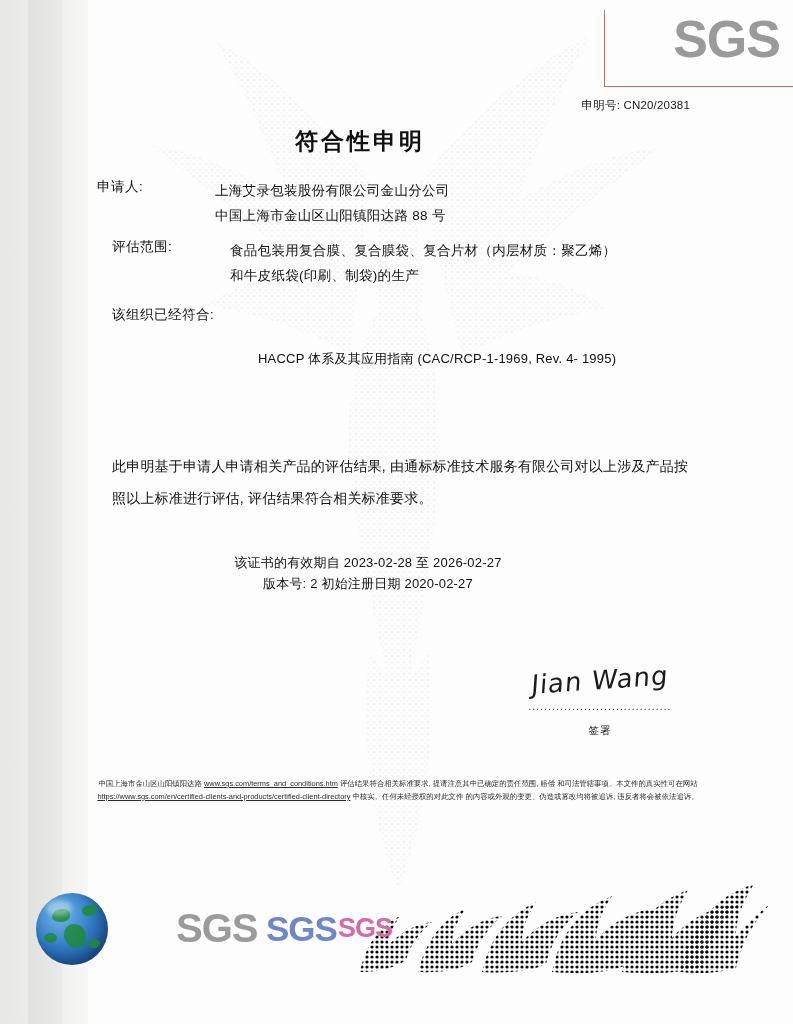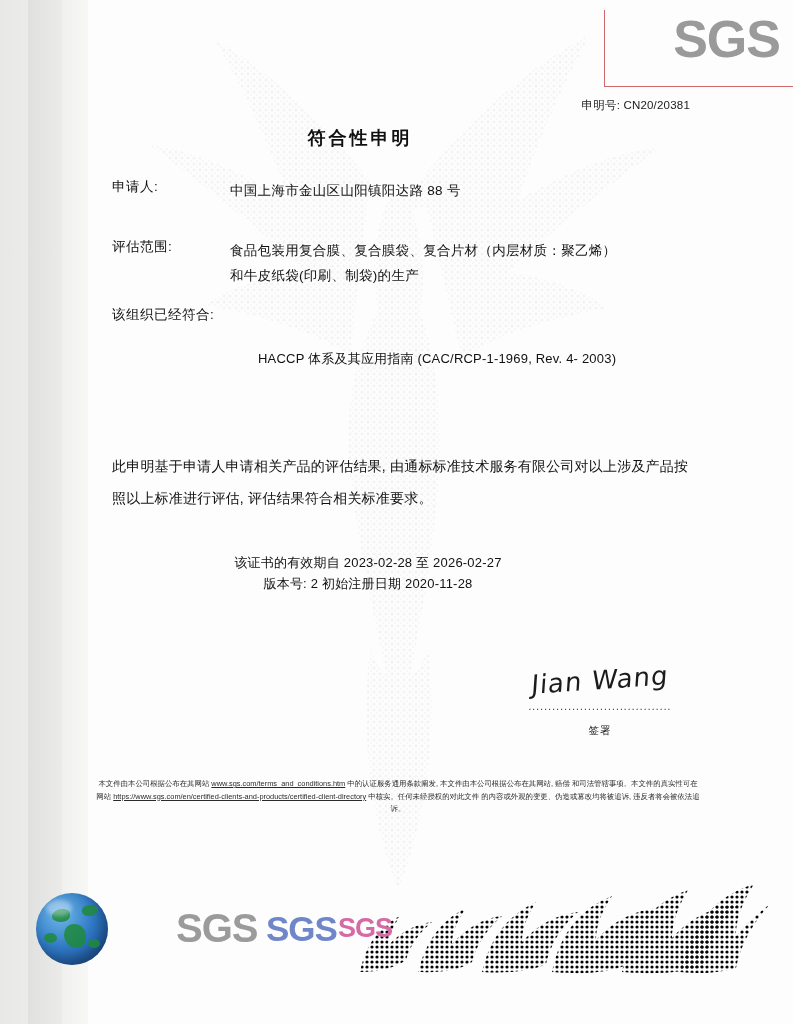--- a/index.html
+++ b/index.html
@@ -110,21 +110,21 @@
     font-size: 11.5px;
     color: #1a1a1a;
     letter-spacing: .2px;
   }
   .doc-title {
     position: absolute;
     left: 0;
     right: 0;
     top: 126px;
     text-align: center;
-    font-size: 18px;
+    font-size: 23px;
     font-weight: bold;
     color: #101010;
     letter-spacing: 3px;
   }
 
   .row {
     position: absolute;
     display: flex;
     align-items: flex-start;
   }
@@ -135,21 +135,21 @@
     color: #111;
     letter-spacing: .5px;
   }
   .row .value {
     font-size: 13.5px;
     color: #111;
     line-height: 25px;
     letter-spacing: .3px;
   }
 
-  .row-applicant { left: 112px; top: 178px; }
+  .row-applicant { left: 97px; top: 178px; }
   .row-scope { left: 112px; top: 238px; }
   .row-conform { left: 112px; top: 306px; }
 
   .std-line {
     position: absolute;
     left: 258px;
     top: 350px;
     font-size: 13px;
     color: #111;
     letter-spacing: .2px;
@@ -314,52 +314,53 @@
 
   <div class="content">
 
     <div class="cert-no">申明号: CN20/20381</div>
 
     <div class="doc-title">符合性申明</div>
 
     <div class="row row-applicant">
       <div class="label">申请人:</div>
       <div class="value">
+        <div>上海艾录包装股份有限公司金山分公司</div>
         <div>中国上海市金山区山阳镇阳达路 88 号</div>
       </div>
     </div>
 
     <div class="row row-conform">
       <div class="label" style="width:220px;flex:0 0 220px;">该组织已经符合:</div>
     </div>
 
     <div class="row row-scope">
       <div class="label">评估范围:</div>
       <div class="value">
         <div>食品包装用复合膜、复合膜袋、复合片材（内层材质：聚乙烯）</div>
         <div>和牛皮纸袋(印刷、制袋)的生产</div>
       </div>
     </div>
-    <div class="std-line">HACCP 体系及其应用指南 (CAC/RCP-1-1969, Rev. 4- 2003)</div>
+    <div class="std-line">HACCP 体系及其应用指南 (CAC/RCP-1-1969, Rev. 4- 1995)</div>
 
     <div class="para">此申明基于申请人申请相关产品的评估结果, 由通标标准技术服务有限公司对以上涉及产品按照以上标准进行评估, 评估结果符合相关标准要求。</div>
 
     <div class="validity">
       <div>该证书的有效期自 2023-02-28 至 2026-02-27</div>
-      <div>版本号: 2 初始注册日期 2020-11-28</div>
+      <div>版本号: 2 初始注册日期 2020-02-27</div>
     </div>
 
     <div class="signature">
       <div class="sig-name">Jian Wang</div>
       <div class="sig-dots">....................................</div>
       <div class="sig-caption">签署</div>
     </div>
 
     <div class="fineprint">
-      <span>本文件由本公司根据公布在其网站 </span><a href="#">www.sgs.com/terms_and_conditions.htm</a><span> 中的认证服务通用条款阐发, 本文件由本公司根据公布在其网站, 赔偿</span>
+      <span>中国上海市金山区山阳镇阳达路 </span><a href="#">www.sgs.com/terms_and_conditions.htm</a><span> 评估结果符合相关标准要求, 提请注意其中已确定的责任范围, 赔偿</span>
       <span>和司法管辖事项。本文件的真实性可在网站 </span><a href="#">https://www.sgs.com/en/certified-clients-and-products/certified-client-directory</a><span> 中核实。任何未经授权的对此文件</span>
       <span>的内容或外观的变更、伪造或篡改均将被追诉, 违反者将会被依法追诉。</span>
     </div>
   </div>
 
   <div class="globe">
     <div class="land g1"></div>
     <div class="land g2"></div>
     <div class="land g3"></div>
     <div class="land g4"></div>

